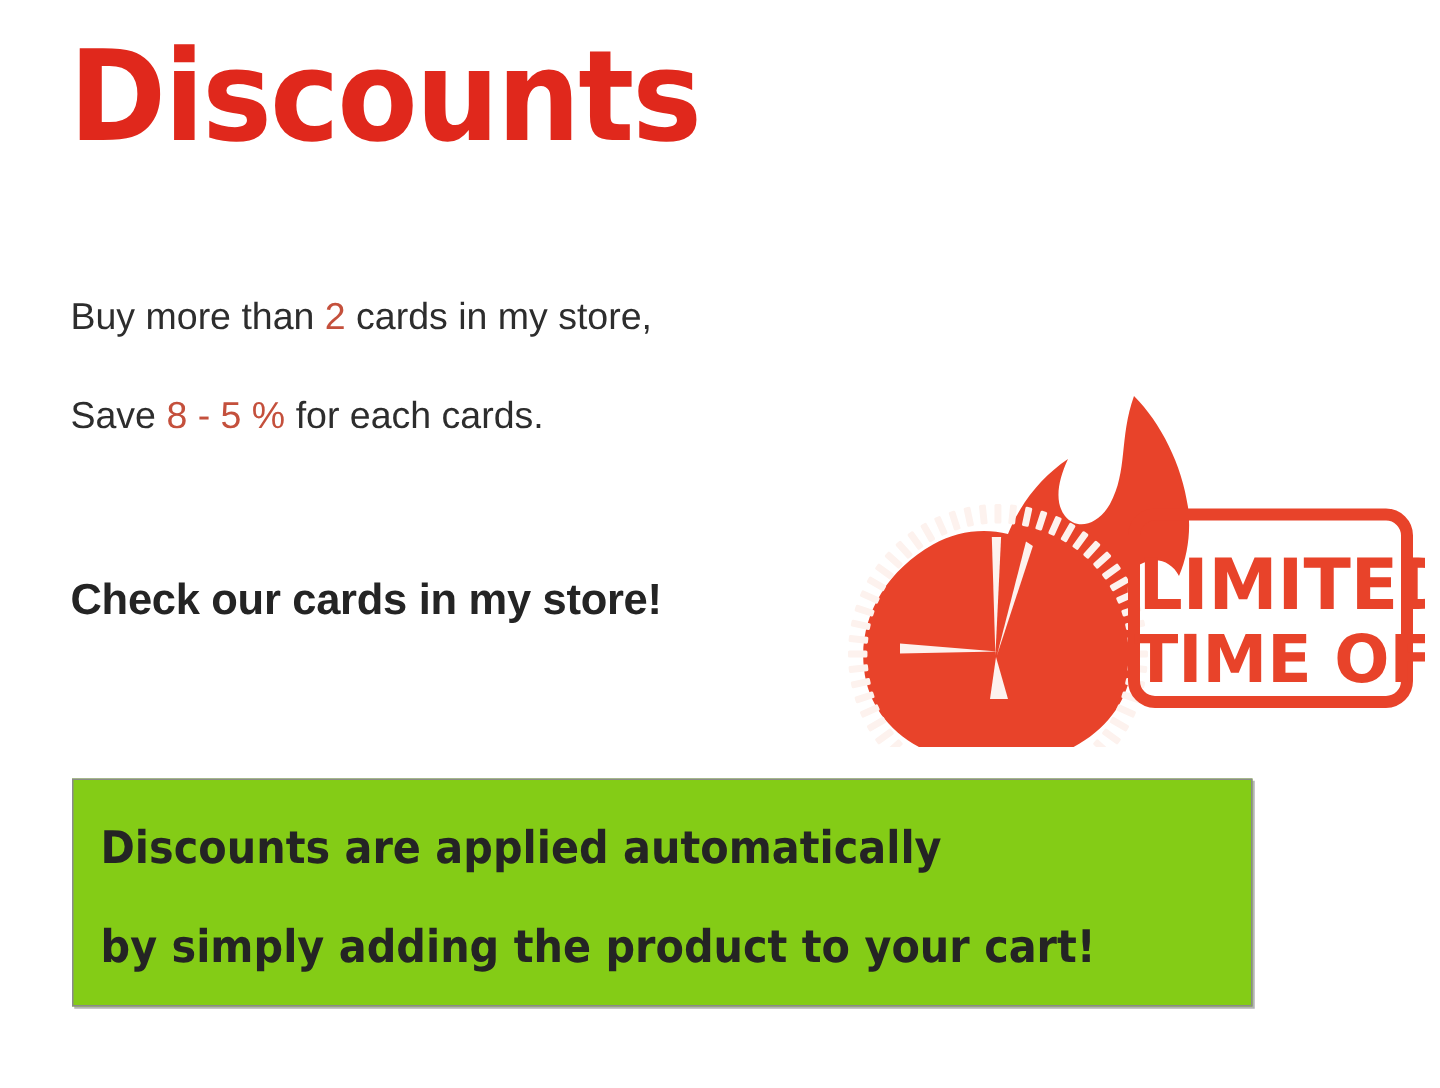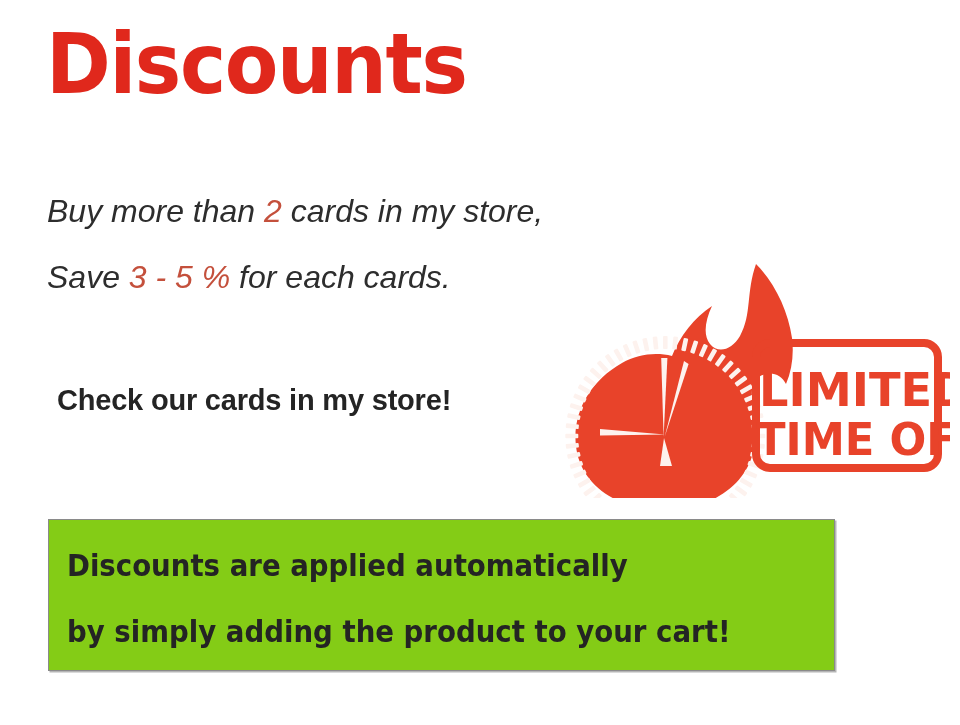--- a/index.html
+++ b/index.html
@@ -36,44 +36,42 @@
     transform-origin: left top;
     white-space: nowrap;
   }
 
   
   .body-line {
     position: absolute;
     left: 47px;
     font-family: "Liberation Sans", sans-serif;
     font-weight: 400;
-    font-size: 32px;
+    font-size: 25px;
     line-height: 38px;
     color: #2d2d2d;
     white-space: nowrap;
-    font-style: italic;
   }
   #line-1 { top: 192px; }
   #line-2 { top: 258px; }
   .hl {
     color: #c4503c;
   }
 
   #cta-line {
     position: absolute;
     left: 47px;
     top: 381px;
     font-family: "Liberation Sans", sans-serif;
     font-weight: 700;
     font-size: 29px;
     line-height: 38px;
     color: #242424;
     white-space: nowrap;
     letter-spacing: -0.2px;
-    margin-left: 10px;
   }
 
   
   #offer-graphic {
     position: absolute;
     left: 560px;
     top: 248px;
     width: 390px;
     height: 250px;
   }
@@ -121,21 +119,21 @@
 
 <div id="banner">
 
   <div id="title">Discounts</div>
 
   <div class="body-line" id="line-1">
     <span>Buy more than </span><span class="hl">2</span><span> cards in my store,</span>
   </div>
 
   <div class="body-line" id="line-2">
-    <span>Save </span><span class="hl">3 - 5 %</span><span> for each cards.</span>
+    <span>Save </span><span class="hl">8 - 5 %</span><span> for each cards.</span>
   </div>
 
   <div id="cta-line">Check our cards in my store!</div>
 
   <div id="offer-graphic">
     <svg viewBox="0 0 390 250" xmlns="http://www.w3.org/2000/svg">
 
       <g>
         <path fill="#e8432a" d="
           M 196 16

